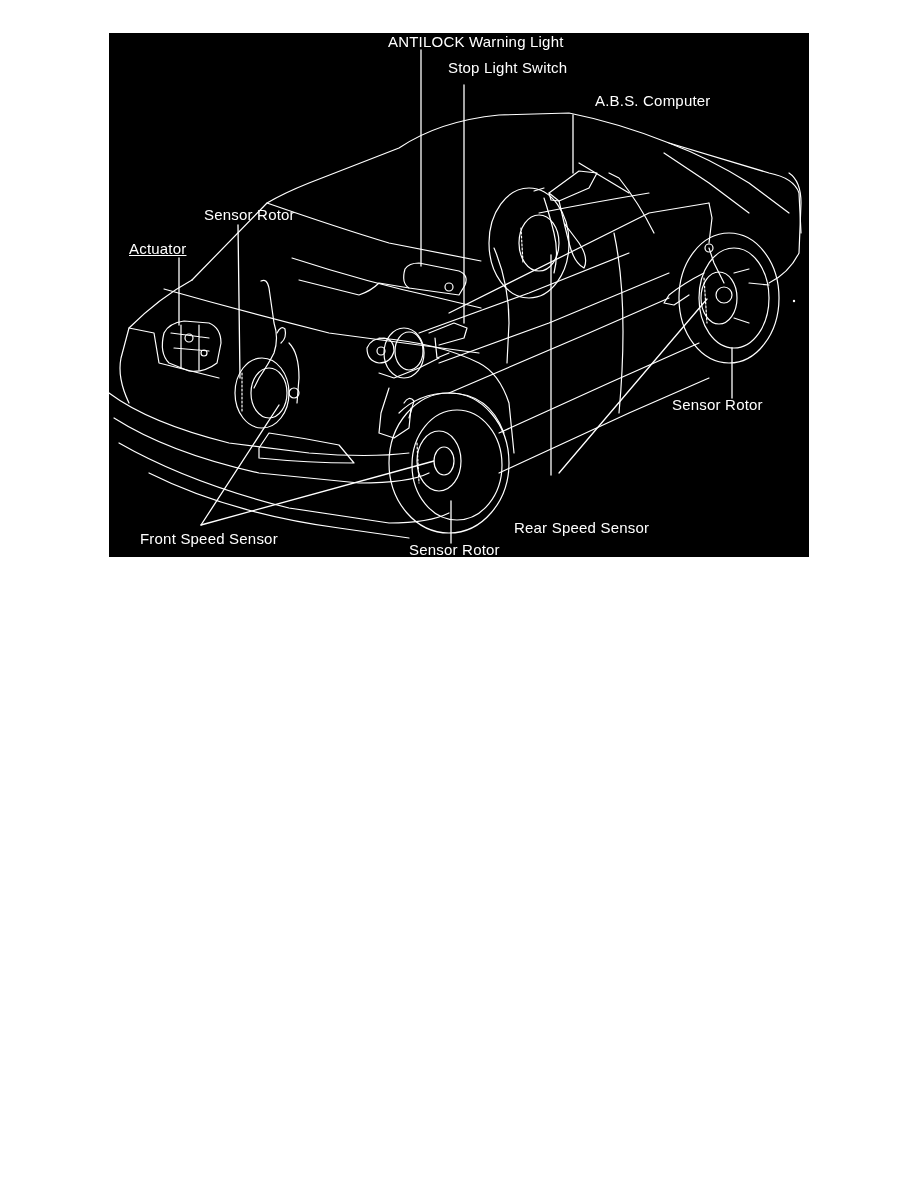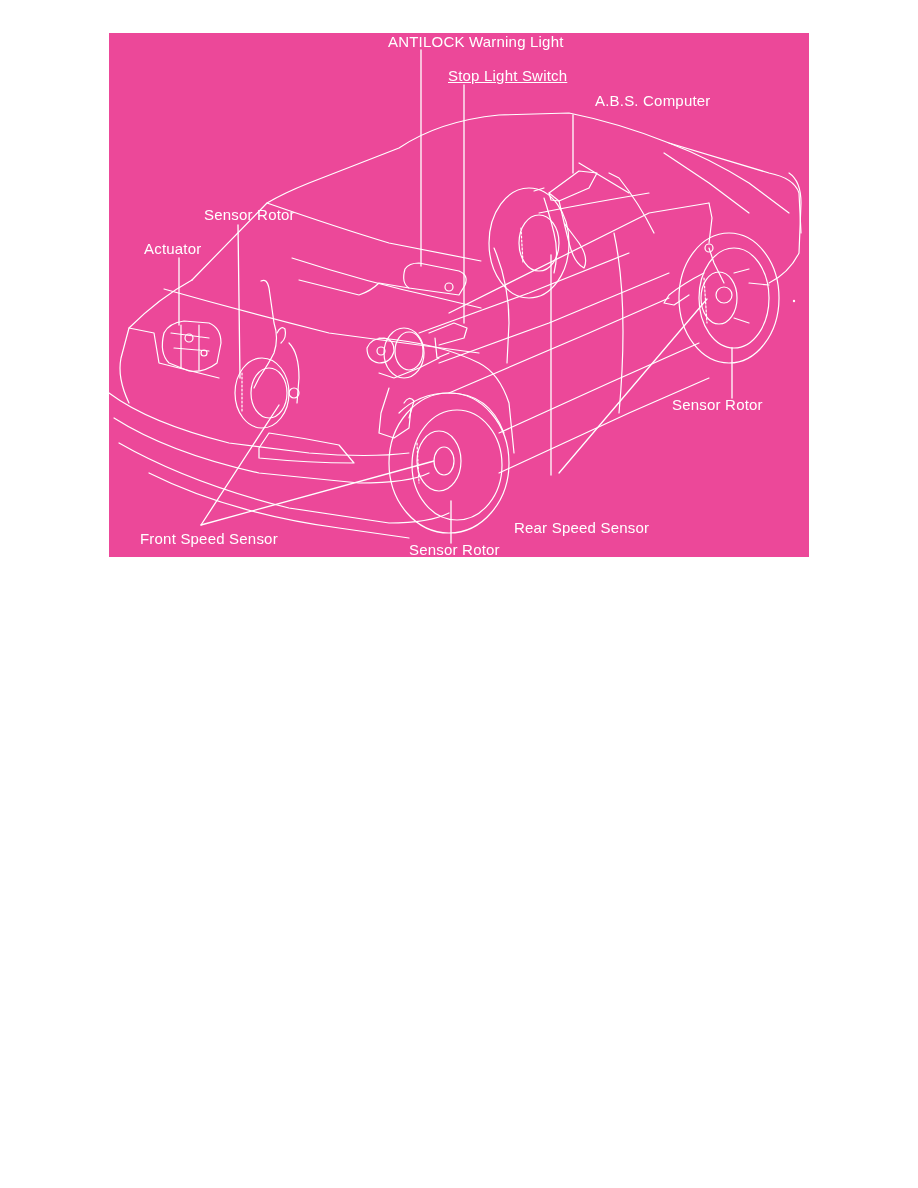--- a/index.html
+++ b/index.html
@@ -1,19 +1,19 @@
 <!DOCTYPE html>
 <html><head>
   <meta charset="utf-8">
   <style>
     html, body { margin: 0; padding: 0; background: #ffffff; }
     body { width: 918px; height: 1188px; position: relative; overflow: hidden; }
     .figure {
       position: absolute; left: 109px; top: 33px; width: 700px; height: 524px;
-      background: #ec4899; overflow: hidden;
+      background: #000000; overflow: hidden;
     }
     .figure svg { position: absolute; left: 0; top: 0; }
     .label {
       position: absolute; color: #ffffff; white-space: nowrap;
       font-family: "Liberation Sans", sans-serif; font-size: 15px; line-height: 17px;
       letter-spacing: 0.2px;
     }
   </style>
 </head>
 <body>
@@ -163,21 +163,21 @@
       <line x1="442" y1="222" x2="442" y2="442"></line>
       <line x1="450" y1="440" x2="598" y2="266"></line>
 
       <line x1="623" y1="315" x2="623" y2="365"></line>
     </g>
 
     <circle cx="685" cy="268" r="1.2" fill="#ffffff" stroke="none"></circle>
   </svg>
 
   <span class="label" style="left:279px; top:0px;">ANTILOCK Warning Light</span>
-  <span class="label" style="left:339px; top:34px;text-decoration:underline;">Stop Light Switch</span>
+  <span class="label" style="left:339px; top:26px;">Stop Light Switch</span>
   <span class="label" style="left:486px; top:59px;">A.B.S. Computer</span>
   <span class="label" style="left:95px; top:173px;">Sensor Rotor</span>
-  <span class="label" style="left:35px; top:207px;">Actuator</span>
+  <span class="label" style="left:20px; top:207px;text-decoration:underline;">Actuator</span>
   <span class="label" style="left:563px; top:363px;">Sensor Rotor</span>
   <span class="label" style="left:405px; top:446px;margin-top:40px;">Rear Speed Sensor</span>
   <span class="label" style="left:31px; top:497px;">Front Speed Sensor</span>
   <span class="label" style="left:300px; top:508px;">Sensor Rotor</span>
 </div>
 
 </body></html>

